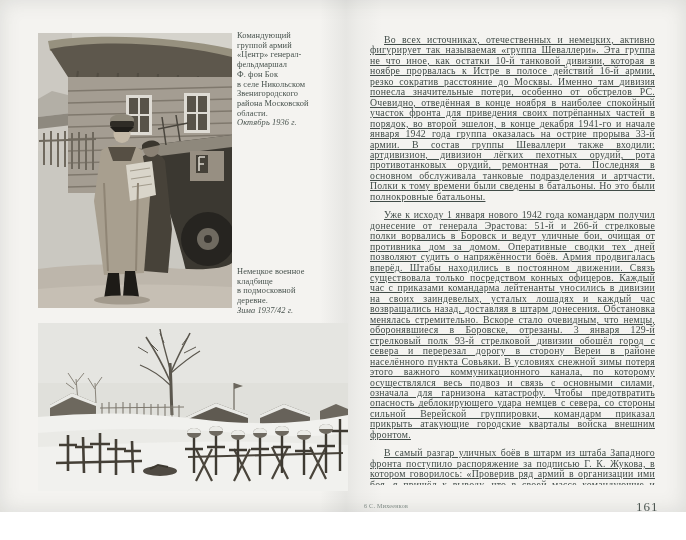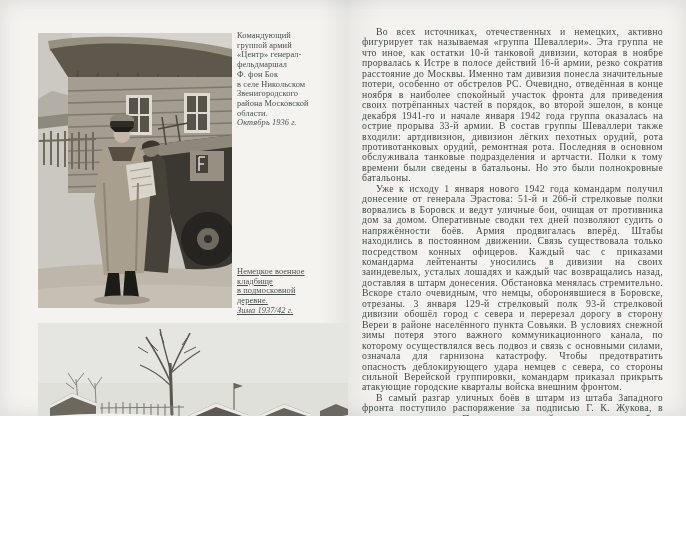--- a/index.html
+++ b/index.html
@@ -1,46 +1,46 @@
 <!DOCTYPE html>
 <html lang="ru"><head>
 <meta charset="utf-8">
 <style>
   html,body{margin:0;padding:0;background:#ffffff;}
   .spread{
-    position:relative;width:686px;height:416px;margin:0 auto;
+    position:relative;width:686px;height:512px;margin:0 auto;
     background:#f4f3f0;
     box-shadow:inset 0 0 20px rgba(80,86,83,.16);
     overflow:hidden;
     font-family:"Liberation Serif","DejaVu Serif",serif;
   }
   .gutter{
     position:absolute;left:320px;top:0;width:62px;height:540px;
     background:linear-gradient(90deg,rgba(110,115,112,0) 0%,rgba(110,115,112,.10) 42%,rgba(110,115,112,.05) 62%,rgba(110,115,112,0) 100%);
     pointer-events:none;
   }
   .photo{position:absolute;display:block;}
   .photo1{left:38px;top:33px;width:194px;height:275px;}
   .photo2{left:38px;top:323px;width:310px;height:168px;}
   .caption{
     position:absolute;width:108px;
     font-size:8.4px;line-height:9.7px;color:#46514c;
     letter-spacing:.1px;
   }
   .caption1{left:237px;top:31px;}
-  .caption2{left:237px;top:267px;text-decoration:underline;}
+  .caption2{left:237px;top:267px;}
   .cap-text{display:block;white-space:pre-line;}
   .cap-date{display:block;font-style:italic;}
   .bodytext{
     position:absolute;left:362px;top:27px;width:301px;height:458px;
     overflow:hidden;
     font-size:9.8px;line-height:10.45px;color:#414c48;
     text-align:justify;letter-spacing:.25px;word-spacing:.4px;
   }
-  .bodytext p{margin:0;text-indent:14px;}
+  .bodytext p{margin:8px;text-indent:14px;text-decoration:underline;}
   .footer-sig{
     position:absolute;left:364px;top:503px;
     font-size:6px;color:#7d8883;letter-spacing:.3px;
   }
   .page-num{
     position:absolute;left:636px;top:499px;
     font-size:13px;letter-spacing:1px;color:#4c5651;
   }
 </style>
 </head>

